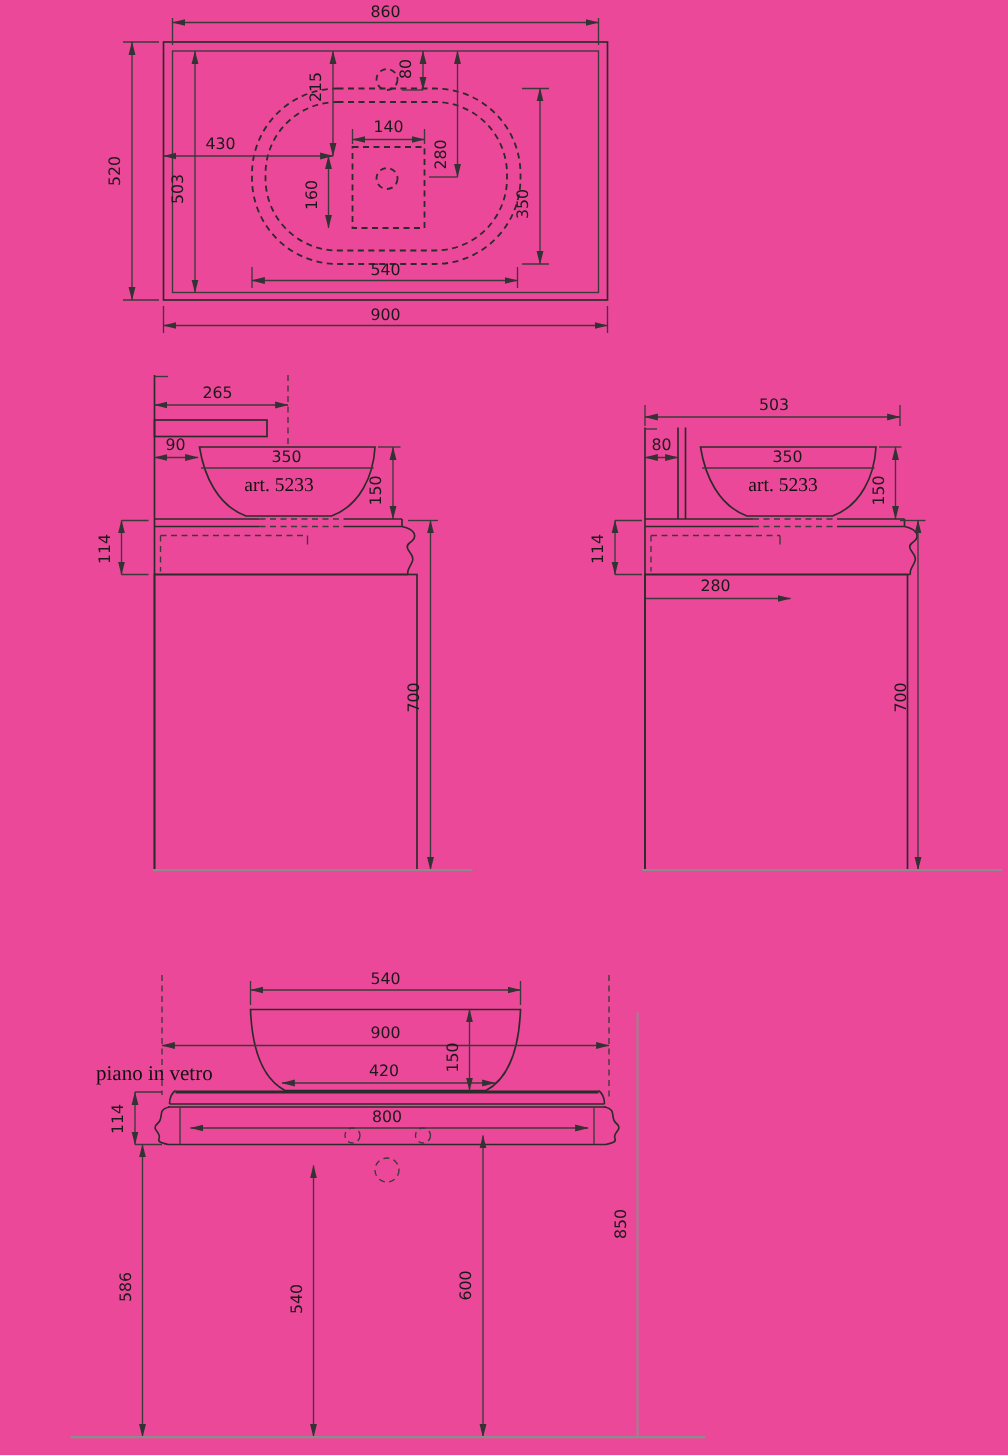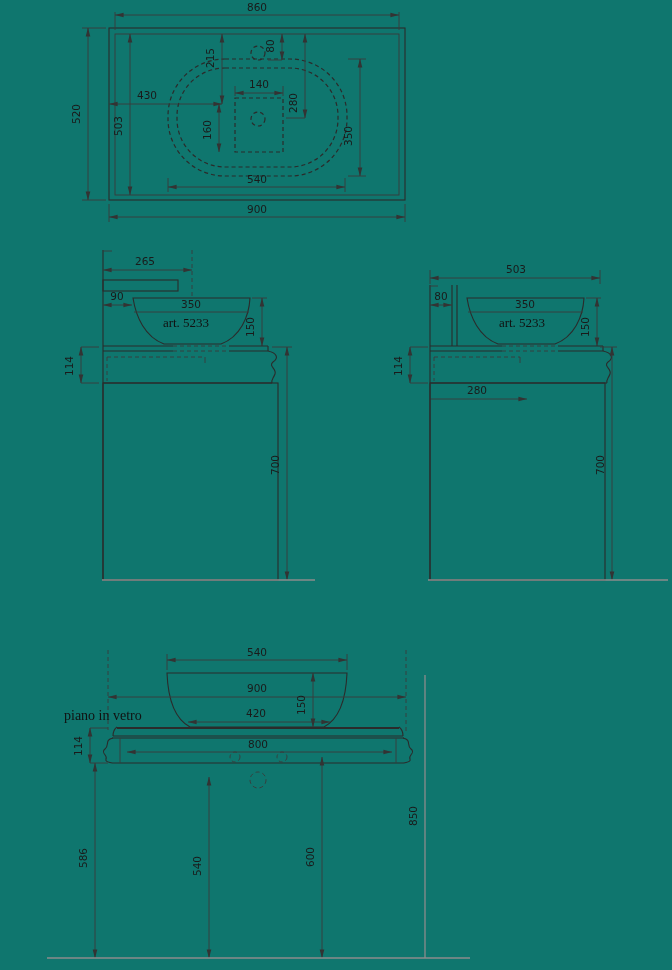--- a/index.html
+++ b/index.html
@@ -1,16 +1,16 @@
 <!DOCTYPE html>
 <html><head>
 <meta charset="utf-8">
 <style>
   html,body{margin:0;padding:0;background:#ffffff;}
-  .stage{position:relative;width:672px;height:970px;background:#0f766e;overflow:hidden;}
+  .stage{position:relative;width:672px;height:970px;background:#ec4899;overflow:hidden;}
   svg{display:block;}
   .ln{stroke:#2b2b2b;stroke-width:1.1;fill:none;stroke-linecap:butt;}
   .thin{stroke:#3a3a3a;stroke-width:0.9;fill:none;}
   .dim{stroke:#3a3a3a;stroke-width:0.9;fill:none;}
   .dash{stroke:#2b2b2b;stroke-width:1.2;fill:none;stroke-dasharray:4 3;}
   .dashthin{stroke:#3a3a3a;stroke-width:0.9;fill:none;stroke-dasharray:4 3;}
   .gray{stroke:#8c8c8c;stroke-width:1.3;fill:none;}
   .t{font-family:"DejaVu Sans",sans-serif;font-size:10.5px;fill:#1a1a1a;text-anchor:middle;}
   .serif{font-family:"Liberation Serif","DejaVu Serif",serif;font-size:13px;fill:#111;text-anchor:middle;}
   .serifL{font-family:"Liberation Serif","DejaVu Serif",serif;font-size:14px;fill:#111;text-anchor:start;}

